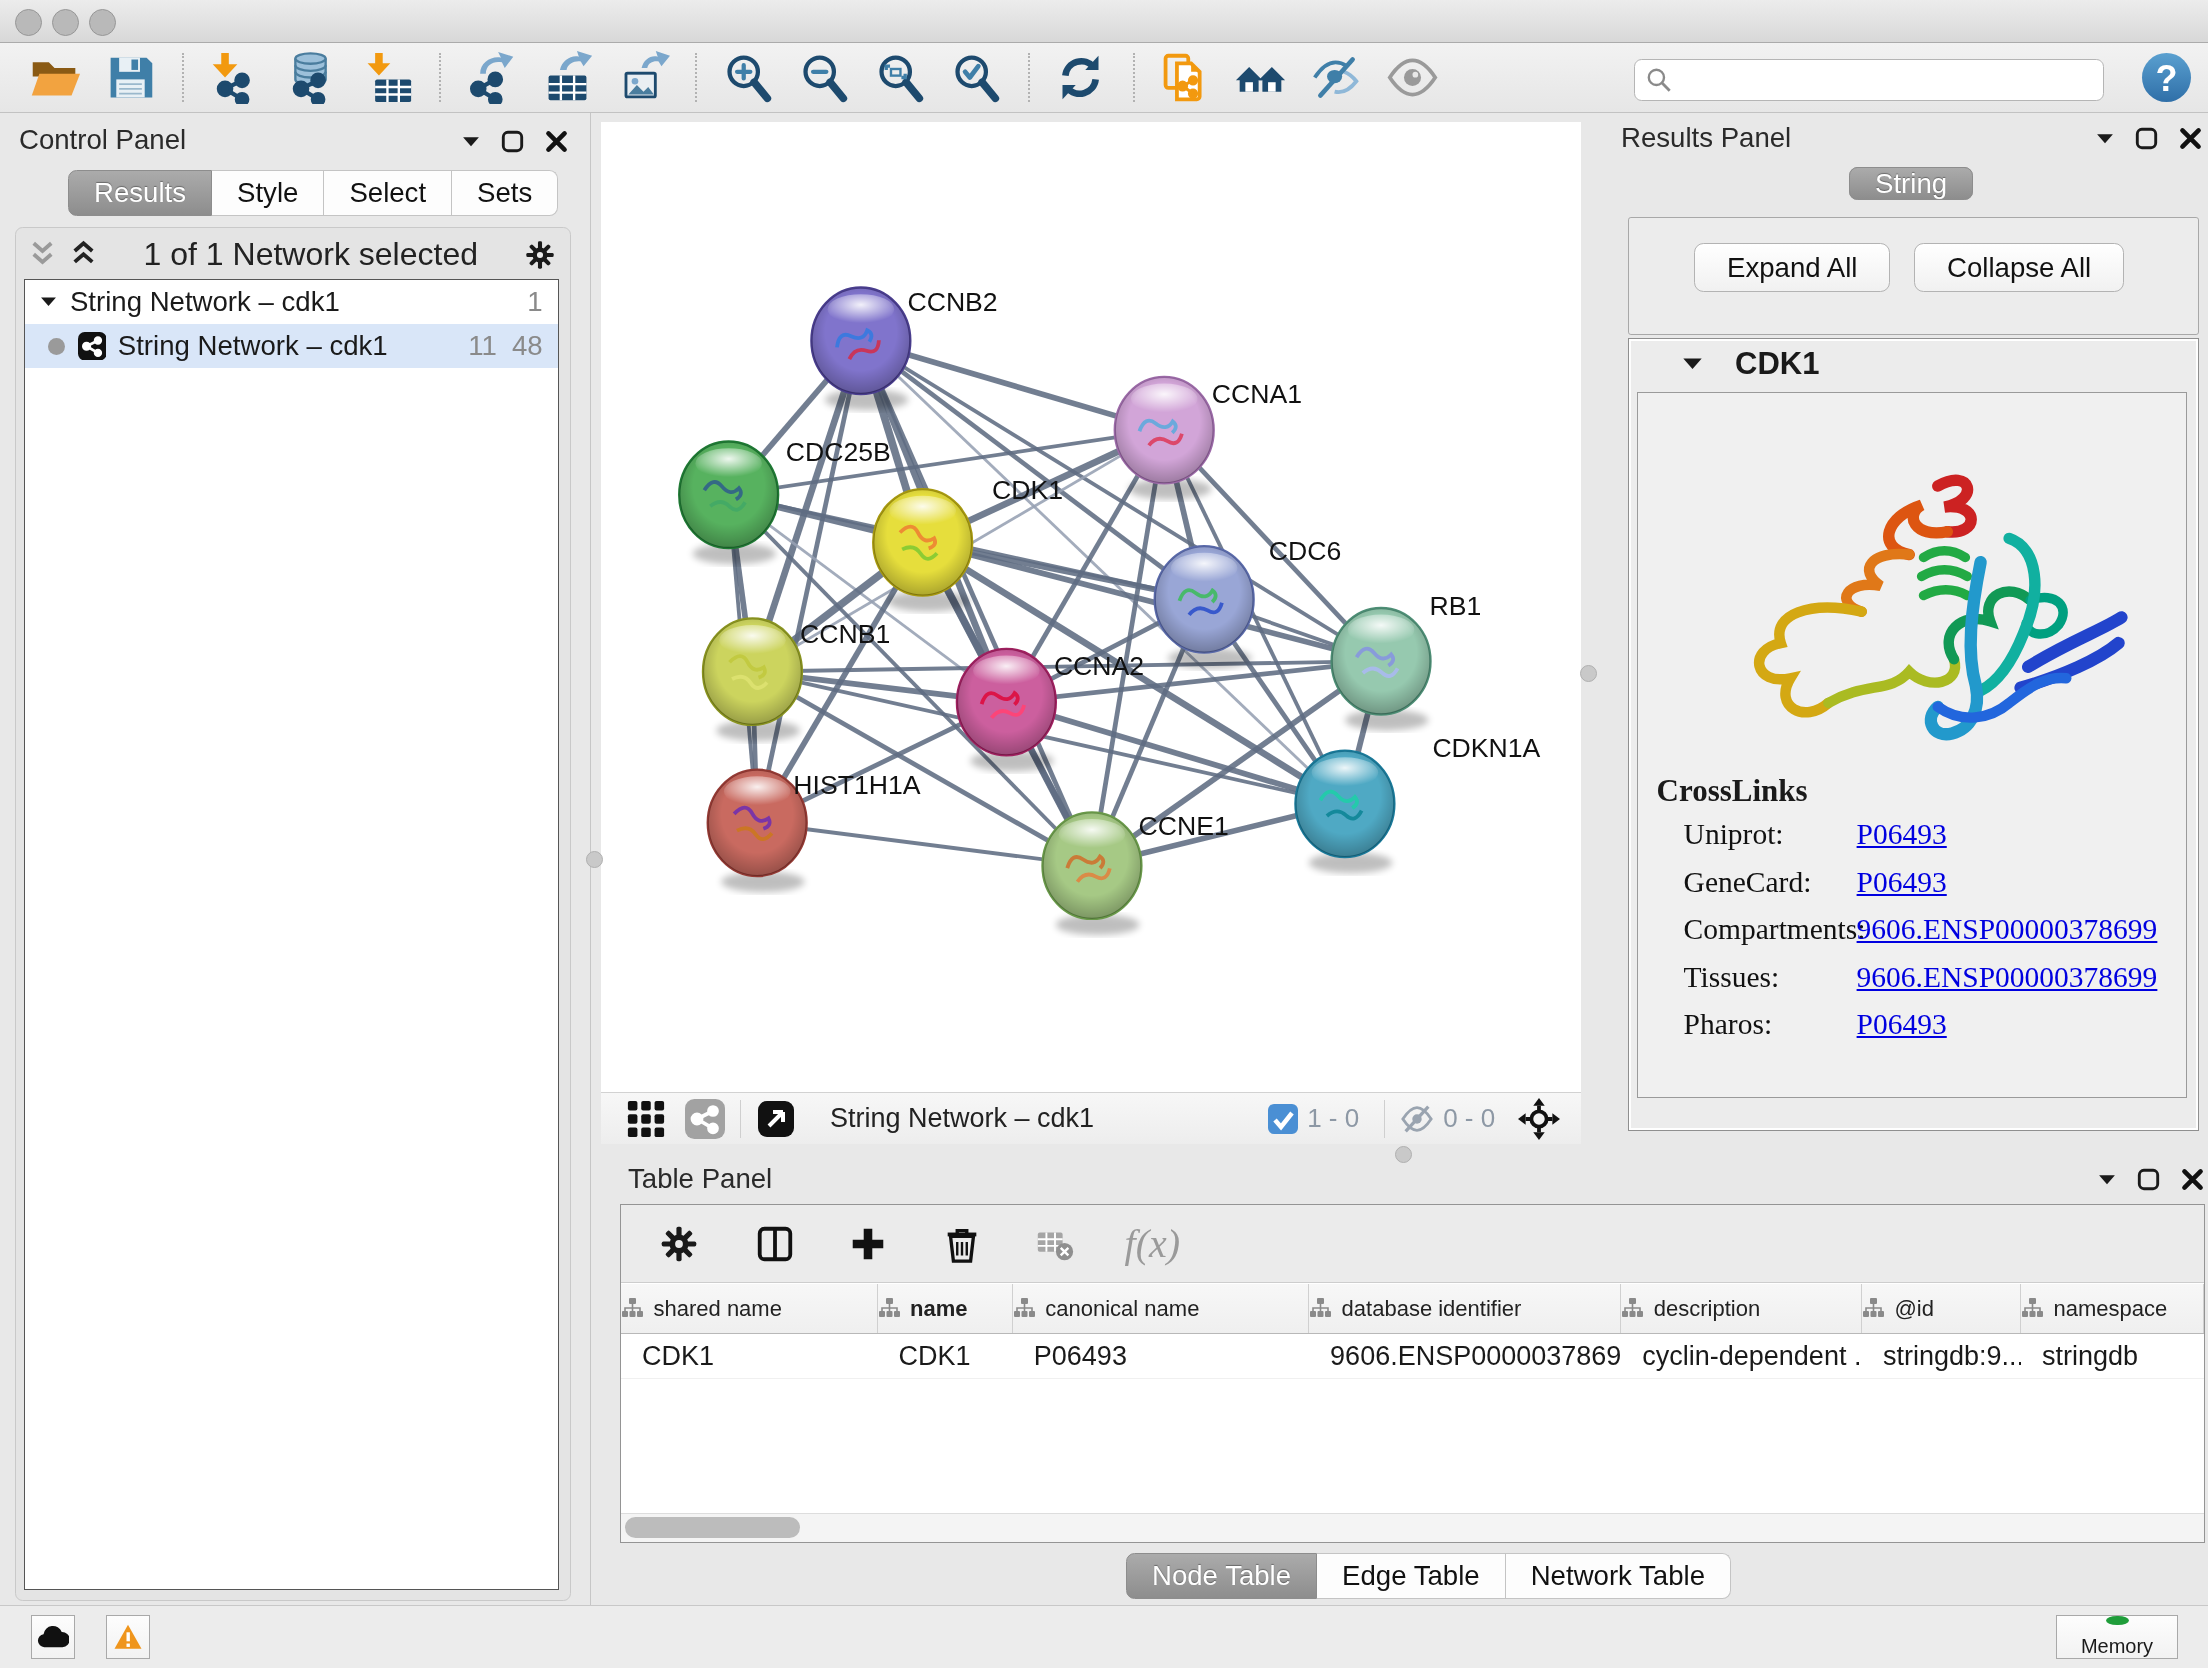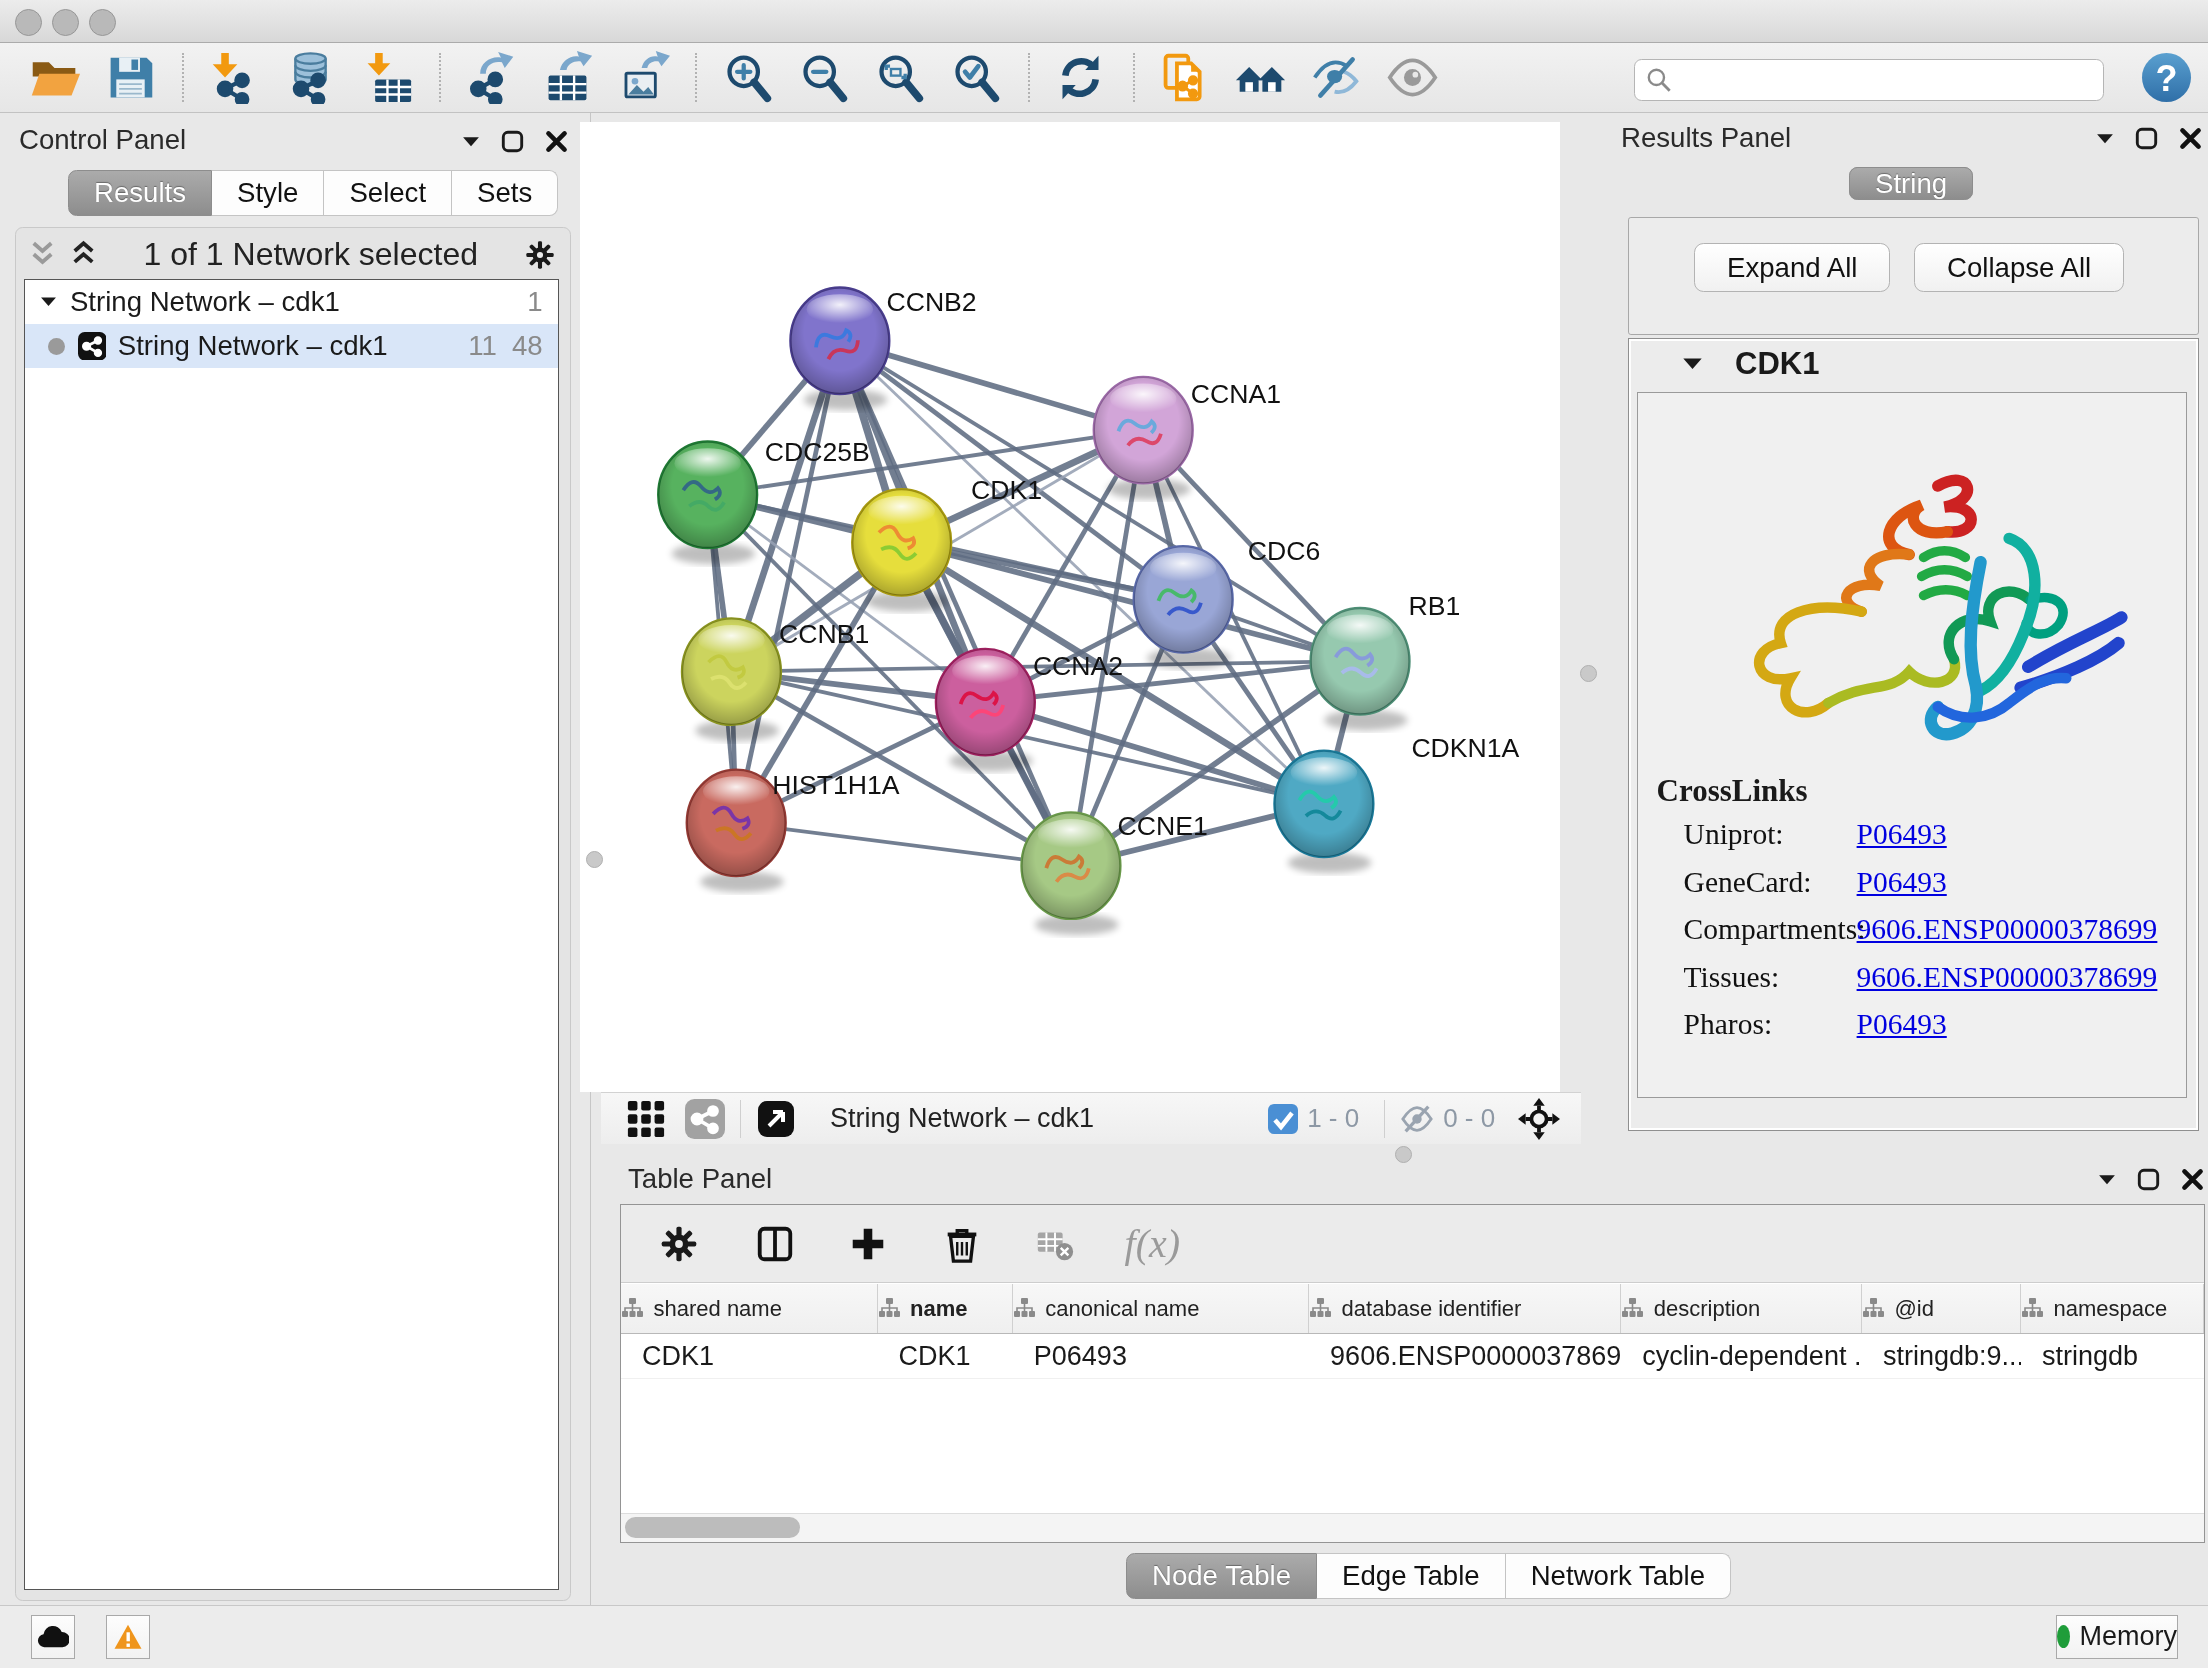--- a/index.html
+++ b/index.html
@@ -42,21 +42,21 @@
             border:1px solid #c9c9c9;border-radius:7.6px;}
   #cp-selector{position:absolute;left:0;top:5.7px;width:100%;height:42px;display:flex;align-items:center;}
   #cp-summary{flex:1;text-align:center;font-size:32px;color:#222;}
   #cp-tree{position:absolute;left:7.6px;top:51px;width:535px;height:1311px;background:#fff;
            border:1.9px solid #555;box-sizing:border-box;}
   .tree-row{display:flex;align-items:center;height:44px;font-size:27.6px;}
   .tree-row .grow{flex:1;}
   .tree-row.sel{background:#d9e6f8;}
   .badge{color:#8a8a8a;margin-right:15px;font-size:27.6px;}
   
-  #canvas-wrap{left:580px;top:122px;width:980px;height:970px;background:#fff;}
+  #canvas-wrap{left:601px;top:122px;width:980px;height:970px;background:#fff;}
   #net-toolbar{left:601px;top:1092px;width:980px;height:51px;background:linear-gradient(#f7f7f7,#ededed);
                border-top:1px solid #d2d2d2;display:flex;align-items:center;}
   #net-title{font-size:27px;color:#222;margin-left:34px;flex:1;}
   .nt-sep{width:0;height:38px;border-left:1px solid #cfcfcf;margin:0 15px;}
   .nt-count{font-size:26px;color:#8d98a5;margin:0 9.5px;white-space:nowrap;}
   
   #results-panel{left:1594px;top:113px;width:614px;height:1041px;background:#e8e8e8;}
   #rp-group{position:absolute;left:34px;top:104px;width:569px;height:116px;background:#ececec;
             border:1px solid #a8a8a8;border-radius:2.9px;}
   .btn{background:linear-gradient(#ffffff,#f1f1f1);border:1px solid #b3b3b3;border-radius:9.5px;
@@ -85,21 +85,21 @@
       border-right:1px solid #d0d0d0;overflow:hidden;white-space:nowrap;box-sizing:border-box;cursor:pointer;}
   #tp-row{display:flex;height:44px;border-bottom:1px solid #f0f0f0;}
   .td{font-size:27px;padding-left:21px;display:flex;align-items:center;overflow:hidden;
       white-space:nowrap;box-sizing:border-box;}
   #tp-hscroll{position:absolute;left:0;bottom:0;width:100%;height:28.5px;background:#f4f4f4;border-top:1px solid #ddd;}
   #tp-thumb{position:absolute;left:3.8px;top:3.8px;width:175px;height:21px;background:#bcbcbc;border-radius:10.5px;cursor:pointer;}
   
   #status-bar{left:0;top:1605px;width:2208px;height:63px;background:#ececec;border-top:1px solid #c8c8c8;}
   .sb-btn{position:absolute;top:8.6px;height:44px;background:linear-gradient(#fdfdfd,#f2f2f2);
           border:1.9px solid #a9a9a9;display:flex;align-items:center;justify-content:center;cursor:pointer;box-sizing:border-box;}
-  #memory-btn{left:2056px;width:122px;gap:9.5px;font-size:27px;}
+  #memory-btn{left:2056px;width:122px;gap:9.5px;font-size:20px;flex-direction:column;}
   #mem-dot{width:23px;height:23px;border-radius:50%;background:#1f9d3a;}
   .handle-dot{position:absolute;width:15px;height:15px;border-radius:50%;background:#c9c9c9;border:1px solid #b0b0b0;cursor:pointer;}
   svg text{font-family:"Liberation Sans","DejaVu Sans",sans-serif;}
 </style>
 </head>
 <body>
 
 <div id="app">
 
   <div id="titlebar" class="abs">

